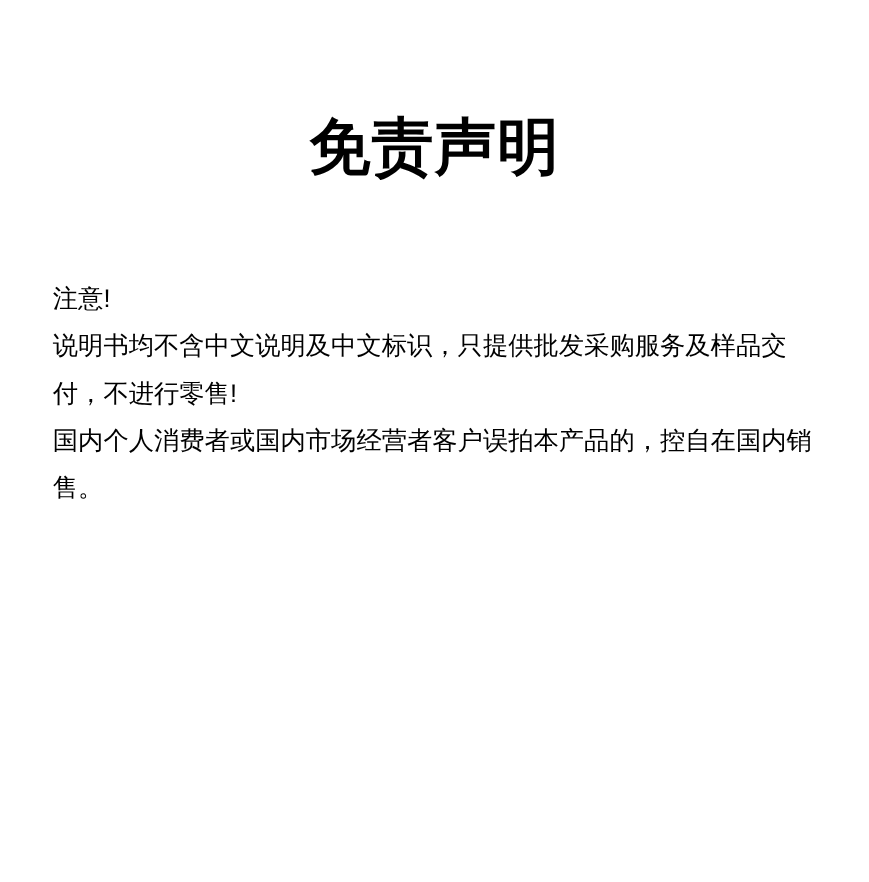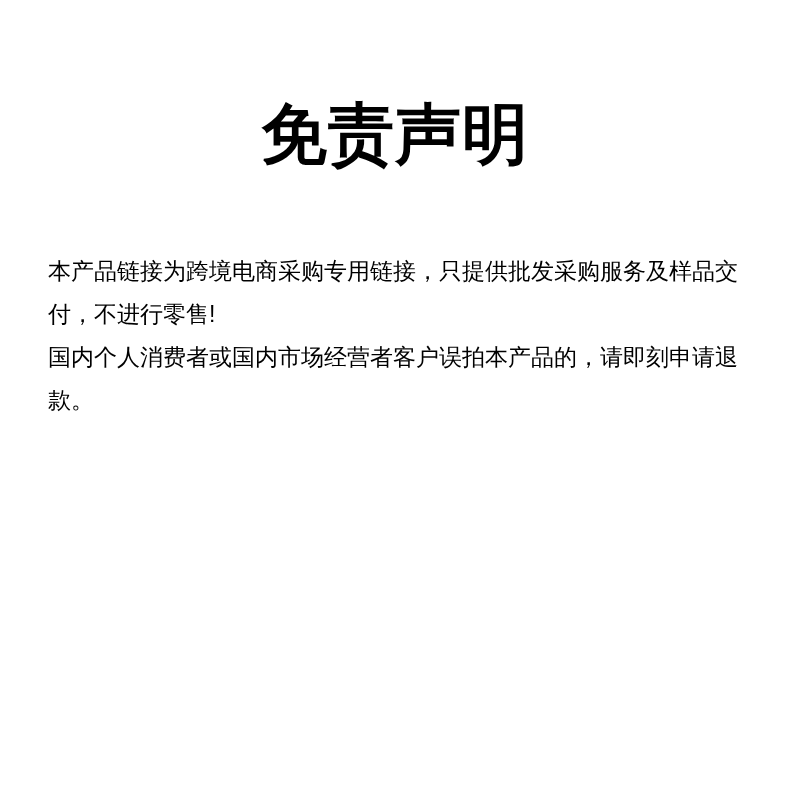--- a/index.html
+++ b/index.html
@@ -17,21 +17,21 @@
   .page {
     width: 790px;
     height: 802px;
     background: #ffffff;
     box-sizing: border-box;
   }
   .title {
     margin: 96px 0 0 0;
     padding: 0;
     text-align: center;
-    font-size: 66px;
+    font-size: 56px;
     line-height: 76px;
     font-weight: 900;
     letter-spacing: 1px;
     color: #000000;
   }
   .content {
     margin: 78px 0 0 48px;
     width: 700px;
     font-size: 23px;
     line-height: 43px;
@@ -45,16 +45,17 @@
     word-break: break-all;
     overflow-wrap: break-word;
   }
 </style>
 </head>
 <body>
 
 <div class="page">
   <h1 class="title">免责声明</h1>
   <div class="content">
-    <p>本产品链接为跨境电商采购专用链接，只提供批发采购服务及样品交付，不进行零售!</p>
-    <p>国内个人消费者或国内市场经营者客户误拍本产品的，请即刻申请退款。</p>
+    <p>注意!</p>
+    <p>说明书均不含中文说明及中文标识，只提供批发采购服务及样品交付，不进行零售!</p>
+    <p>国内个人消费者或国内市场经营者客户误拍本产品的，控自在国内销售。</p>
   </div>
 </div>
 
 </body></html>

